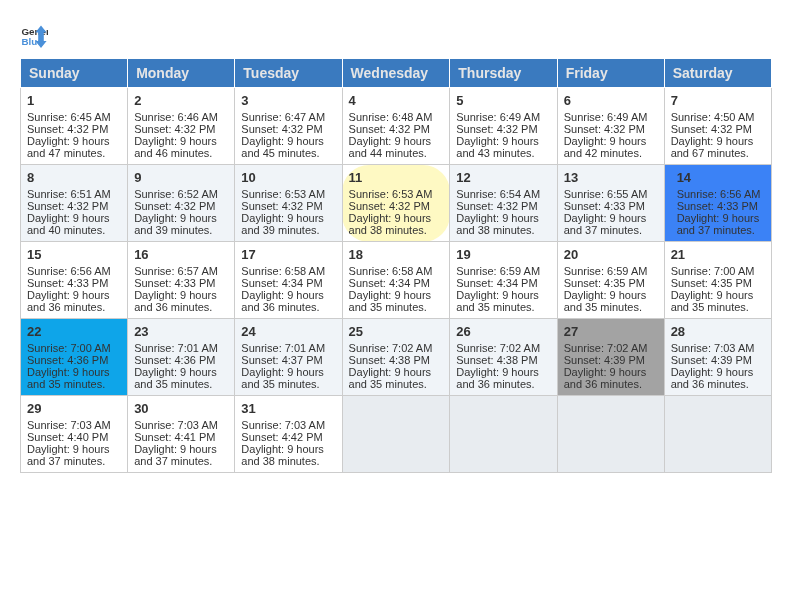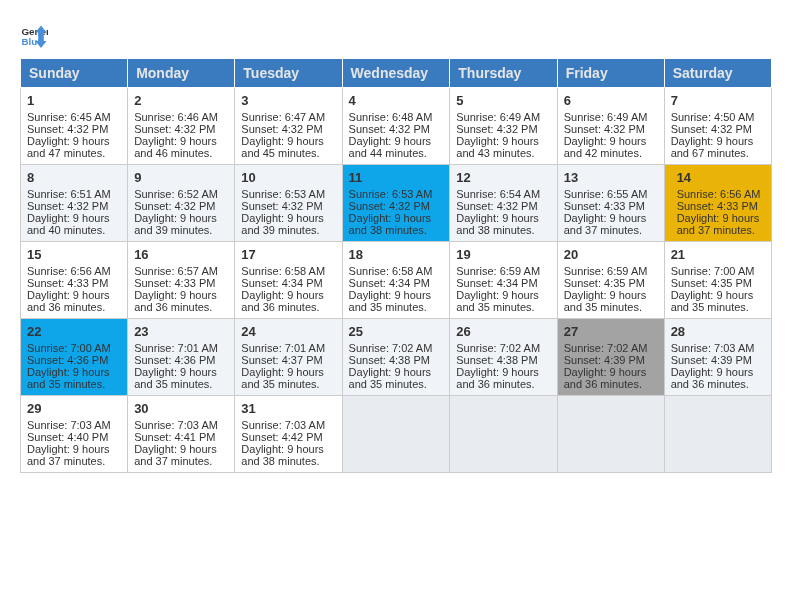--- a/index.html
+++ b/index.html
@@ -163,39 +163,39 @@
           <div>Sunrise: 6:52 AM</div>
           <div>Sunset: 4:32 PM</div>
           <div>Daylight: 9 hours and 39 minutes.</div>
         </td>
         <td style="background: rgb(240, 244, 248);">
           <span class="day-num">10</span>
           <div>Sunrise: 6:53 AM</div>
           <div>Sunset: 4:32 PM</div>
           <div>Daylight: 9 hours and 39 minutes.</div>
         </td>
-        <td style="background: #0ea5e9;">
+        <td style="background: #fef9c3; border-radius: 27px;">
           <span class="day-num">11</span>
           <div>Sunrise: 6:53 AM</div>
           <div>Sunset: 4:32 PM</div>
           <div>Daylight: 9 hours and 38 minutes.</div>
         </td>
         <td style="background: rgb(240, 244, 248);">
           <span class="day-num">12</span>
           <div>Sunrise: 6:54 AM</div>
           <div>Sunset: 4:32 PM</div>
           <div>Daylight: 9 hours and 38 minutes.</div>
         </td>
         <td style="background: rgb(240, 244, 248);">
           <span class="day-num">13</span>
           <div>Sunrise: 6:55 AM</div>
           <div>Sunset: 4:33 PM</div>
           <div>Daylight: 9 hours and 37 minutes.</div>
         </td>
-        <td style="background: #eab308; padding-left: 12px;">
+        <td style="background: #3b82f6; padding-left: 12px;">
           <span class="day-num">14</span>
           <div>Sunrise: 6:56 AM</div>
           <div>Sunset: 4:33 PM</div>
           <div>Daylight: 9 hours and 37 minutes.</div>
         </td>
       </tr>
       <tr>
         <td>
           <span class="day-num">15</span>
           <div>Sunrise: 6:56 AM</div>

